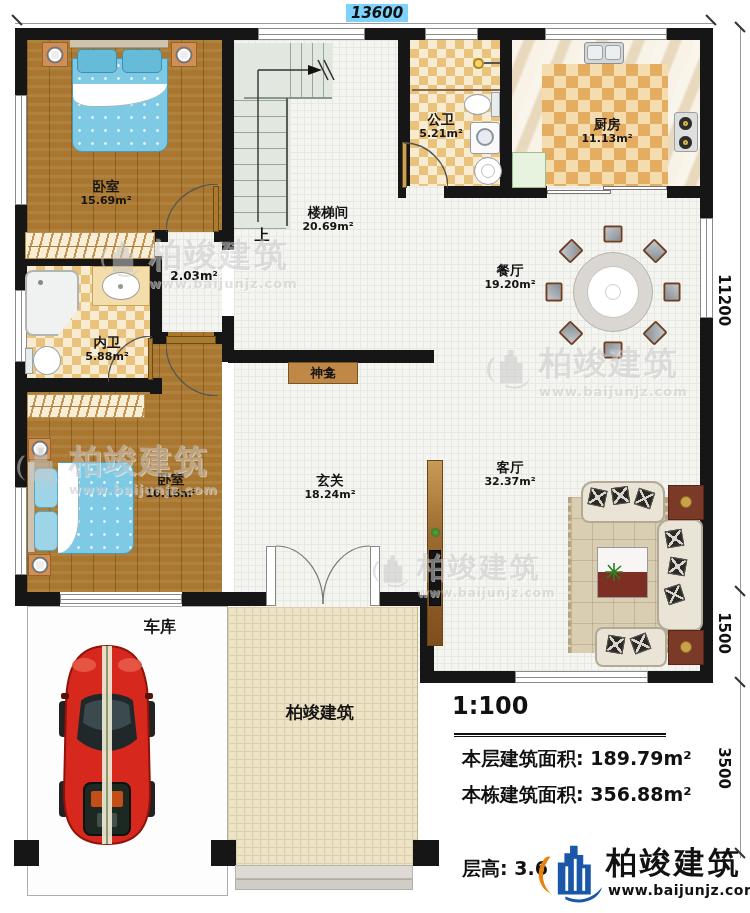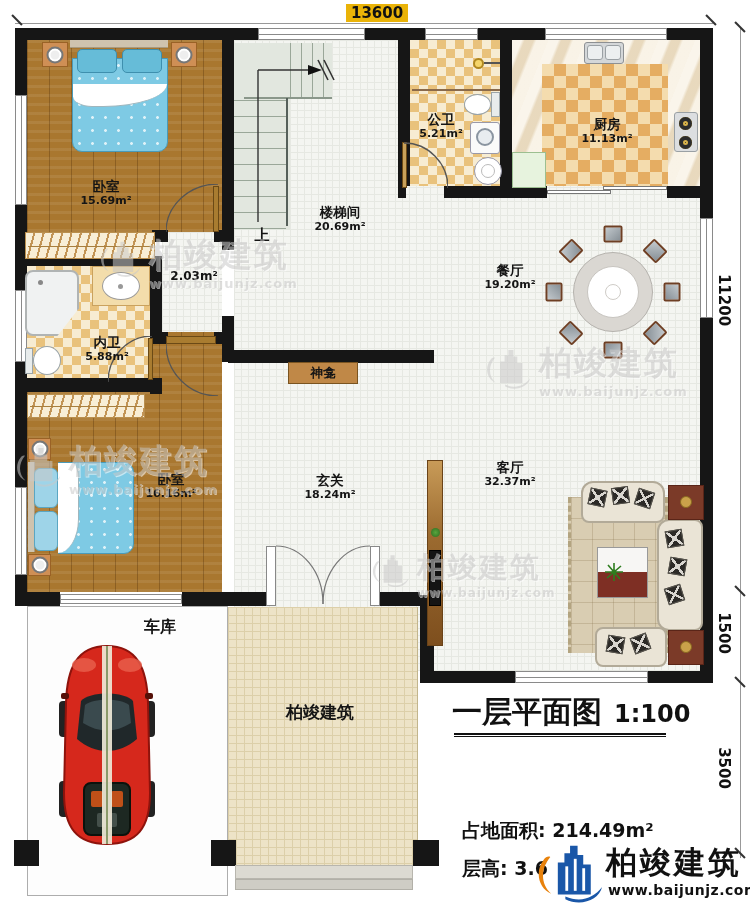--- a/index.html
+++ b/index.html
@@ -262,21 +262,21 @@
     <rect x="45" y="3" width="10" height="198" fill="#efe9d8" opacity=".92"></rect>
       <rect x="49" y="3" width="2" height="198" fill="#8a9a6a"></rect>
     <rect x="4" y="50" width="8" height="6" rx="2" fill="#551008"></rect>
       <rect x="88" y="50" width="8" height="6" rx="2" fill="#551008"></rect>
   </svg>
 
   <div class="lbl" style="left:106px;top:193px;">
       <span class="nm">卧室</span>
       <span class="ar">15.69m²</span>
     </div>
-  <div class="lbl" style="left:340px;top:219px;">
+  <div class="lbl" style="left:328px;top:219px;">
       <span class="nm">楼梯间</span>
       <span class="ar">20.69m²</span>
     </div>
   <div class="lbl" style="left:262px;top:236px;font-size:15px;">上</div>
   <div class="lbl" style="left:194px;top:277px;font-size:12px;">2.03m²</div>
   <div class="lbl" style="left:441px;top:126px;">
       <span class="nm">公卫</span>
       <span class="ar">5.21m²</span>
     </div>
   <div class="lbl" style="left:607px;top:131px;">
@@ -328,36 +328,36 @@
   <div class="wm" style="left:372px;top:552px;">
     <svg width="38" height="36" viewBox="0 0 72 68" style="color:#c9c9c9">
         <use href="#bjz" fill="currentColor"></use>
       </svg>
     <div><span class="t1" style="font-size:29px">柏竣建筑</span><br><span class="t2" style="font-size:12px">www.baijunjz.com</span></div>
   </div>
 
   <div class="abs" style="left:15px;top:23px;width:698px;height:1px;background:#999;"></div>
   <div class="tick" style="left:10px;top:19px;"></div>
   <div class="tick" style="left:704px;top:19px;"></div>
-  <div class="dimtxt" style="left:346px;top:4px;background:#eab308;padding:0 5px;">13600</div>
+  <div class="dimtxt" style="left:346px;top:4px;background:#7dd3fc;padding:0 5px;font-style:italic;">13600</div>
   <div class="abs" style="left:740px;top:28px;width:1px;height:830px;background:#999;"></div>
   <div class="tick" style="left:733px;top:26px;"></div>
   <div class="tick" style="left:733px;top:590px;"></div>
   <div class="tick" style="left:733px;top:681px;"></div>
   <div class="tick" style="left:733px;top:852px;"></div>
   <div class="dimtxt" style="left:724px;top:300px;transform:translate(-50%,-50%) rotate(90deg);">11200</div>
   <div class="dimtxt" style="left:724px;top:633px;transform:translate(-50%,-50%) rotate(90deg);">1500</div>
   <div class="dimtxt" style="left:724px;top:768px;transform:translate(-50%,-50%) rotate(90deg);">3500</div>
 
   <div class="abs" style="left:452px;top:692px;z-index:70;display:flex;align-items:baseline;gap:12px;">
-    <span style="font-size:30px;font-weight:bold;color:#111;">一层平面图</span>
     <span style="font-size:24px;font-weight:bold;color:#111;">1:100</span>
   </div>
   <div class="abs" style="left:454px;top:733px;width:212px;height:4px;border-top:2px solid #111;border-bottom:1px solid #111;box-sizing:border-box;z-index:70;"></div>
-  <div class="tb-row" style="left:462px;top:818px;"><span>占地面积:</span> <span>214.49m²</span></div>
+  <div class="tb-row" style="left:462px;top:746px;"><span>本层建筑面积:</span> <span>189.79m²</span></div>
+  <div class="tb-row" style="left:462px;top:782px;"><span>本栋建筑面积:</span> <span>356.88m²</span></div>
   <div class="tb-row" style="left:462px;top:856px;"><span>层高:</span> <span>3.6</span></div>
 
   <svg class="abs" style="left:536px;top:840px;z-index:75;" width="70" height="64" viewBox="0 0 72 68">
     <path d="M14 18 C4 30 3 46 15 57 C2 52 -3 34 7 21 C9 18 12 17 14 18 Z" fill="#e8820c"></path>
     <path d="M22 58 V24 h7 V14 h6 V6 h8 v10 h6 v10 h8 v32 Z" fill="#1a57a8"></path>
     <rect x="30" y="28" width="3" height="26" fill="#fff"></rect>
       <rect x="39" y="20" width="3" height="34" fill="#fff"></rect>
       <rect x="48" y="30" width="3" height="24" fill="#fff"></rect>
     <path d="M30 60 C46 67 60 62 69 50 C66 64 46 71 30 63 Z" fill="#1a57a8"></path>
   </svg>

